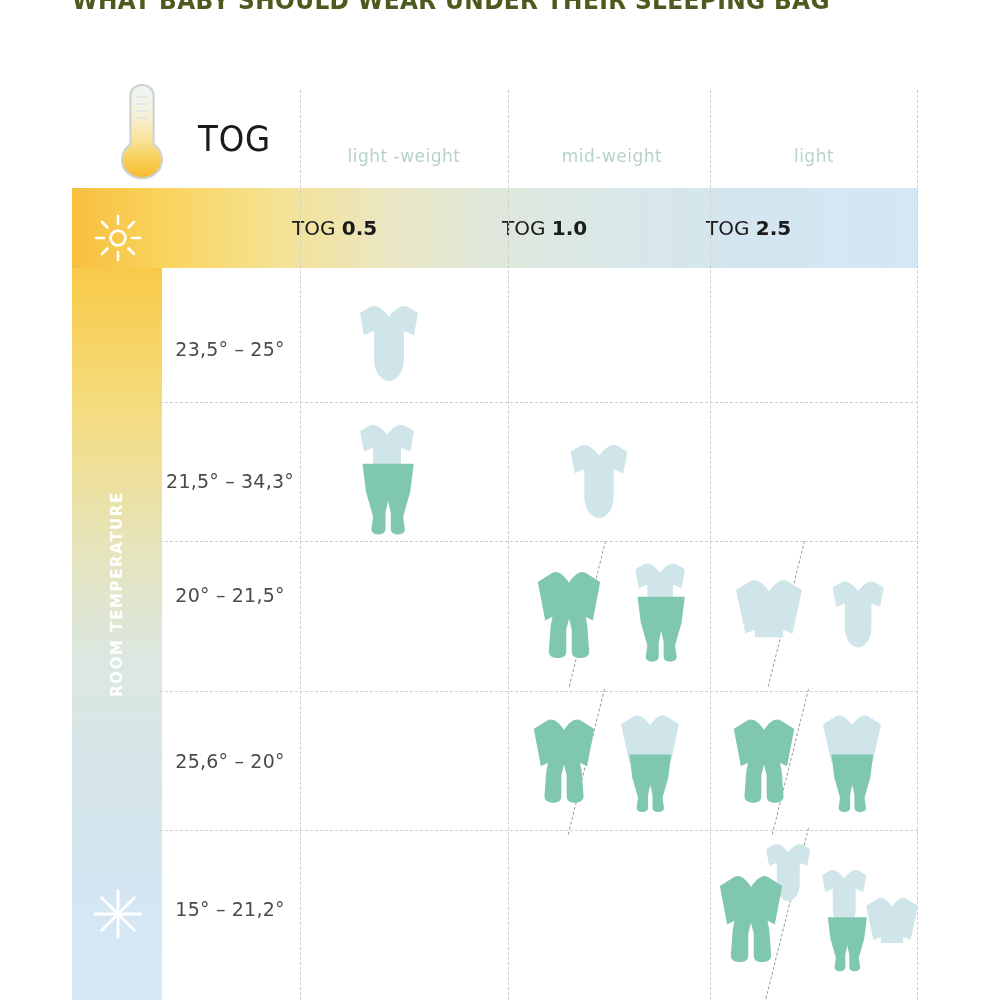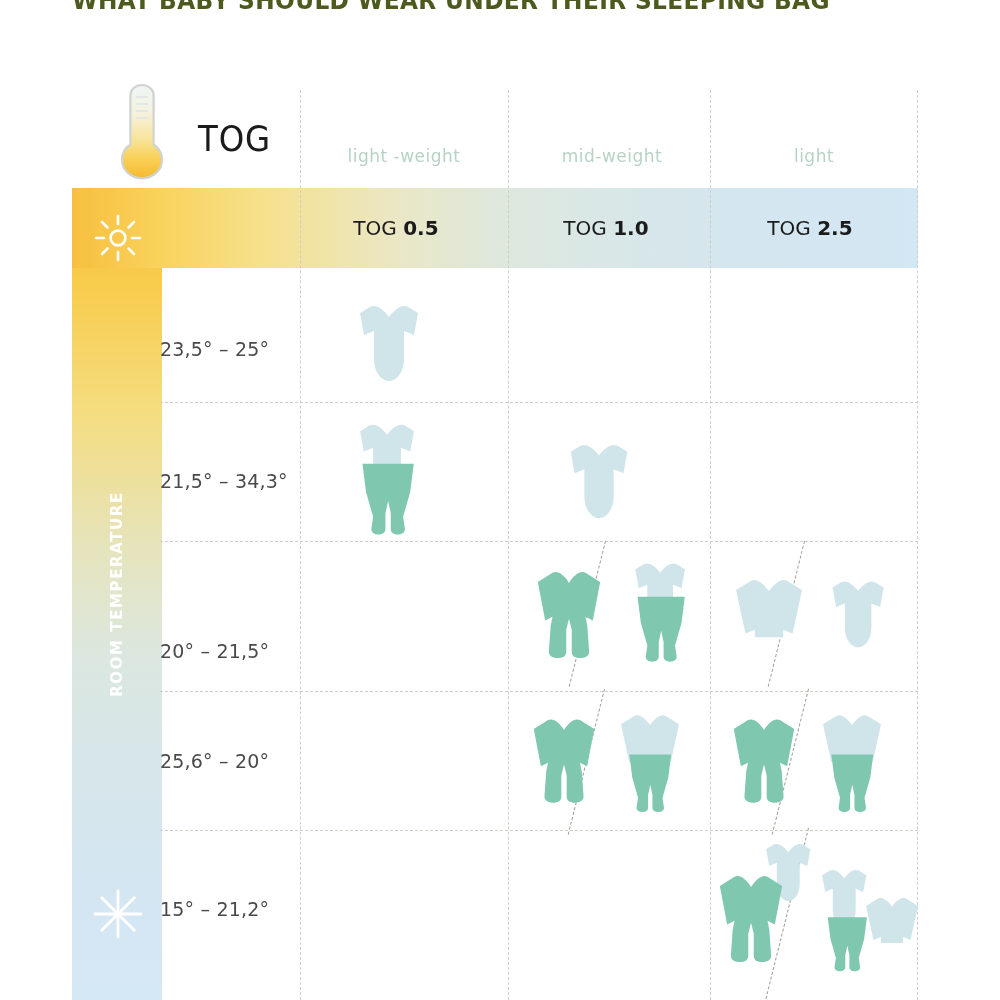--- a/index.html
+++ b/index.html
@@ -84,21 +84,21 @@
     color:#b7d3c6;
     letter-spacing:0.5px;
   }
   #sub-0 { left:300px; }
   #sub-1 { left:508px; }
   #sub-2 { left:710px; }
 
   
   .tog-head {
     position:absolute; top:216px;
-    width:208px; text-align:center;
+    width:208px; text-align:left;
     font-family:"DejaVu Sans", sans-serif;
     font-size:20px; color:#1b1b1b;
     white-space:nowrap;
   }
   .tog-head .num { font-weight:bold; }
   #head-0 { left:292px; }
   #head-1 { left:502px; }
   #head-2 { left:706px; }
 
   
@@ -107,21 +107,21 @@
     border-left:1.6px dashed #cfcfc7;
   }
   .hline {
     position:absolute; left:160px; width:758px; height:0;
     border-top:1.6px dashed #cfcfc7;
   }
 
   
   .row-label {
     position:absolute; left:160px; width:140px;
-    text-align:left;
+    text-align:center;
     font-family:"DejaVu Sans", sans-serif;
     font-size:19px; color:#4a4a4a;
     letter-spacing:0.2px;
     white-space:nowrap;
   }
 
   
   .cell {
     position:absolute;
     width:202px; height:139px;
@@ -224,21 +224,21 @@
 <div class="vline" style="left:710px"></div>
 <div class="vline" style="left:917px"></div>
 
 <div class="hline" style="top:402px"></div>
 <div class="hline" style="top:541px"></div>
 <div class="hline" style="top:691px"></div>
 <div class="hline" style="top:830px"></div>
 
 <div class="row-label" style="top:338px">23,5° – 25°</div>
 <div class="row-label" style="top:470px">21,5° – 34,3°</div>
-<div class="row-label" style="top:640px">20° – 21,5°</div>
+<div class="row-label" style="top:584px">20° – 21,5°</div>
 <div class="row-label" style="top:750px">25,6° – 20°</div>
 <div class="row-label" style="top:898px">15° – 21,2°</div>
 
 <svg width="0" height="0" style="position:absolute">
   <defs>
 
     <g id="g-bodysuit">
       <path d="M14 6 C20 3 27 8 33 16 C39 8 46 3 52 6
                L62 12 L58 34 L48 30 L48 58
                C48 72 40 80 33 80 C26 80 18 72 18 58

